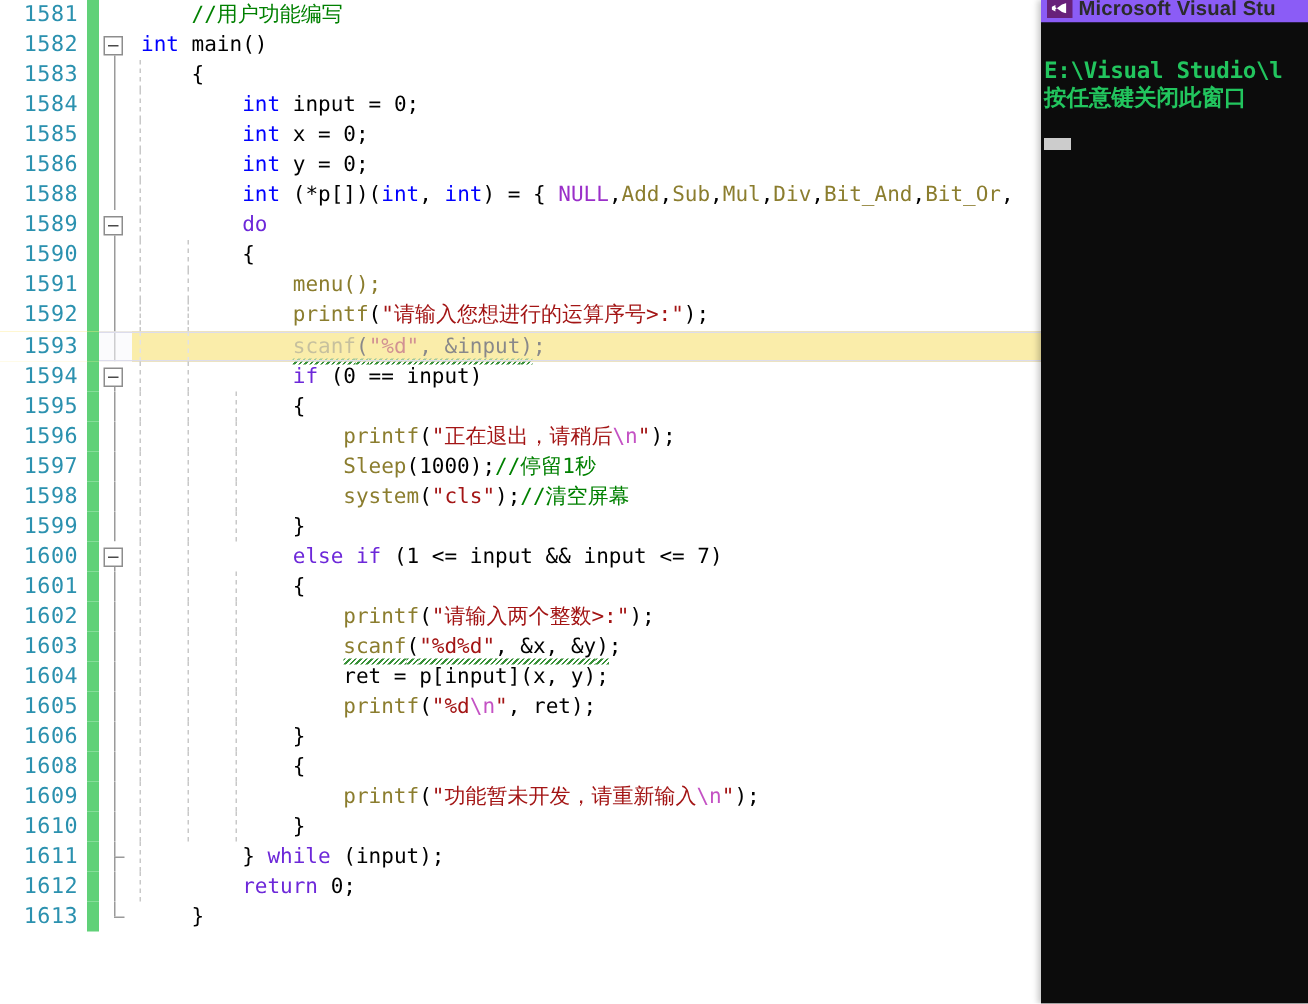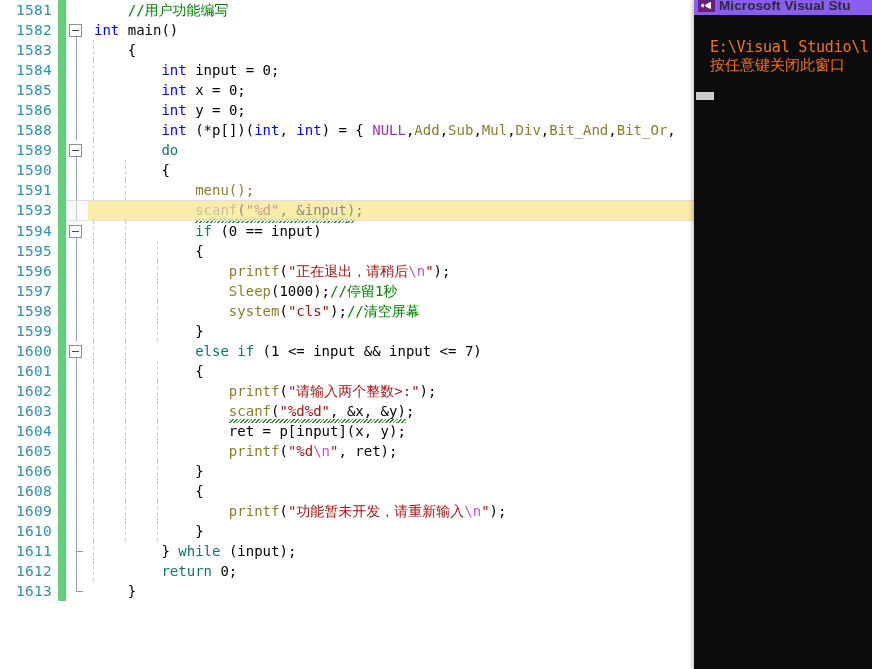--- a/index.html
+++ b/index.html
@@ -131,21 +131,21 @@
     height: 20.05px;
     border-top: 1px solid #dcdcec;
     border-bottom: 1px solid #dcdcec;
     box-sizing: border-box;
     pointer-events: none;
     background: rgba(247,247,252,0.55);
   }
 
   
   .kw   { color: #0000ff; }
-  .kwc  { color: #0f766e; }
+  .kwc  { color: #6d28d9; }
   .str  { color: #a31515; }
   .cmt  { color: #008000; }
   .fn   { color: #8b7d2e; }
   .mac  { color: #9a2fc9; }
   .esc  { color: #c452c4; }
   .pl   { color: #000000; }
 
   
   .squig {
     position: relative;
@@ -212,24 +212,25 @@
     position: absolute;
     left: 0; top: 15px;
     width: 178px; height: 654px;
     background: #0c0c0c;
     padding: 0;
   }
   .cline {
     font-family: "DejaVu Sans Mono", monospace;
     font-size: 15px;
     line-height: 18px;
-    color: #f97316;
+    color: #22c55e;
     white-space: pre;
-    padding-left: 16px;
+    padding-left: 2px;
     letter-spacing: -0.2px;
+    font-weight: bold;
   }
   .cline.cn {
     font-family: "DejaVu Sans", sans-serif;
     font-size: 15px;
     letter-spacing: 0px;
   }
   #console-caret {
     width: 18px; height: 8px;
     background: #cccccc;
     margin-left: 2px;
@@ -245,20 +246,21 @@
         <div class="row"><div class="lnum">1581</div><div class="track"></div><div class="fold"></div><div class="ctext"><span><span class="pl">    </span><span class="cmt">//用户功能编写</span></span></div></div>
         <div class="row"><div class="lnum">1582</div><div class="track"></div><div class="fold"><div class="vline half-bot"></div><div class="box"></div></div><div class="ctext"><span><span class="kw">int</span><span class="pl"> main()</span></span></div></div>
         <div class="row"><div class="lnum">1583</div><div class="track"></div><div class="fold"><div class="vline"></div></div><div class="ctext"><div class="guide g1"></div><span><span class="pl">    {</span></span></div></div>
         <div class="row"><div class="lnum">1584</div><div class="track"></div><div class="fold"><div class="vline"></div></div><div class="ctext"><div class="guide g1"></div><span><span class="pl">        </span><span class="kw">int</span><span class="pl"> input = 0;</span></span></div></div>
         <div class="row"><div class="lnum">1585</div><div class="track"></div><div class="fold"><div class="vline"></div></div><div class="ctext"><div class="guide g1"></div><span><span class="pl">        </span><span class="kw">int</span><span class="pl"> x = 0;</span></span></div></div>
         <div class="row"><div class="lnum">1586</div><div class="track"></div><div class="fold"><div class="vline"></div></div><div class="ctext"><div class="guide g1"></div><span><span class="pl">        </span><span class="kw">int</span><span class="pl"> y = 0;</span></span></div></div>
         <div class="row"><div class="lnum">1588</div><div class="track"></div><div class="fold"><div class="vline"></div></div><div class="ctext"><div class="guide g1"></div><span><span class="pl">        </span><span class="kw">int</span><span class="pl"> (*p[])(</span><span class="kw">int</span><span class="pl">, </span><span class="kw">int</span><span class="pl">) = { </span><span class="mac">NULL</span><span class="pl">,</span><span class="fn">Add</span><span class="pl">,</span><span class="fn">Sub</span><span class="pl">,</span><span class="fn">Mul</span><span class="pl">,</span><span class="fn">Div</span><span class="pl">,</span><span class="fn">Bit_And</span><span class="pl">,</span><span class="fn">Bit_Or</span><span class="pl">,</span></span></div></div>
         <div class="row"><div class="lnum">1589</div><div class="track"></div><div class="fold"><div class="vline half-bot"></div><div class="box"></div></div><div class="ctext"><div class="guide g1"></div><span><span class="pl">        </span><span class="kwc">do</span></span></div></div>
         <div class="row"><div class="lnum">1590</div><div class="track"></div><div class="fold"><div class="vline"></div></div><div class="ctext"><div class="guide g1"></div><div class="guide g2"></div><span><span class="pl">        {</span></span></div></div>
         <div class="row"><div class="lnum">1591</div><div class="track"></div><div class="fold"><div class="vline"></div></div><div class="ctext"><div class="guide g1"></div><div class="guide g2"></div><span><span class="pl">            </span><span class="fn">menu();</span></span></div></div>
+        <div class="row"><div class="lnum">1592</div><div class="track"></div><div class="fold"><div class="vline"></div></div><div class="ctext"><div class="guide g1"></div><div class="guide g2"></div><span><span class="pl">            </span><span class="fn">printf</span><span class="pl">(</span><span class="str">"请输入您想进行的运算序号&gt;:"</span><span class="pl">);</span></span></div></div>
         <div class="row current"><div class="lnum">1593</div><div class="track"></div><div class="fold"><div class="vline"></div></div><div class="ctext"><div class="guide g1"></div><div class="guide g2"></div><span><span class="pl">            </span><span class="fn squig">scanf</span><span class="pl squig">(</span><span class="str squig">"%d"</span><span class="pl squig">, &amp;input</span><span class="pl squig">)</span><span class="pl">;</span></span></div><div class="curline-border"></div></div>
         <div class="row"><div class="lnum">1594</div><div class="track"></div><div class="fold"><div class="vline half-bot"></div><div class="box"></div></div><div class="ctext"><div class="guide g1"></div><div class="guide g2"></div><span><span class="pl">            </span><span class="kwc">if</span><span class="pl"> (0 == input)</span></span></div></div>
         <div class="row"><div class="lnum">1595</div><div class="track"></div><div class="fold"><div class="vline"></div></div><div class="ctext"><div class="guide g1"></div><div class="guide g2"></div><div class="guide g3"></div><span><span class="pl">            {</span></span></div></div>
         <div class="row"><div class="lnum">1596</div><div class="track"></div><div class="fold"><div class="vline"></div></div><div class="ctext"><div class="guide g1"></div><div class="guide g2"></div><div class="guide g3"></div><span><span class="pl">                </span><span class="fn">printf</span><span class="pl">(</span><span class="str">"正在退出，请稍后</span><span class="esc">\n</span><span class="str">"</span><span class="pl">);</span></span></div></div>
         <div class="row"><div class="lnum">1597</div><div class="track"></div><div class="fold"><div class="vline"></div></div><div class="ctext"><div class="guide g1"></div><div class="guide g2"></div><div class="guide g3"></div><span><span class="pl">                </span><span class="fn">Sleep</span><span class="pl">(1000);</span><span class="cmt">//停留1秒</span></span></div></div>
         <div class="row"><div class="lnum">1598</div><div class="track"></div><div class="fold"><div class="vline"></div></div><div class="ctext"><div class="guide g1"></div><div class="guide g2"></div><div class="guide g3"></div><span><span class="pl">                </span><span class="fn">system</span><span class="pl">(</span><span class="str">"cls"</span><span class="pl">);</span><span class="cmt">//清空屏幕</span></span></div></div>
         <div class="row"><div class="lnum">1599</div><div class="track"></div><div class="fold"><div class="vline"></div></div><div class="ctext"><div class="guide g1"></div><div class="guide g2"></div><div class="guide g3"></div><span><span class="pl">            }</span></span></div></div>
         <div class="row"><div class="lnum">1600</div><div class="track"></div><div class="fold"><div class="vline half-bot"></div><div class="box"></div></div><div class="ctext"><div class="guide g1"></div><div class="guide g2"></div><span><span class="pl">            </span><span class="kwc">else if</span><span class="pl"> (1 &lt;= input &amp;&amp; input &lt;= 7)</span></span></div></div>
         <div class="row"><div class="lnum">1601</div><div class="track"></div><div class="fold"><div class="vline"></div></div><div class="ctext"><div class="guide g1"></div><div class="guide g2"></div><div class="guide g3"></div><span><span class="pl">            {</span></span></div></div>
         <div class="row"><div class="lnum">1602</div><div class="track"></div><div class="fold"><div class="vline"></div></div><div class="ctext"><div class="guide g1"></div><div class="guide g2"></div><div class="guide g3"></div><span><span class="pl">                </span><span class="fn">printf</span><span class="pl">(</span><span class="str">"请输入两个整数&gt;:"</span><span class="pl">);</span></span></div></div>

